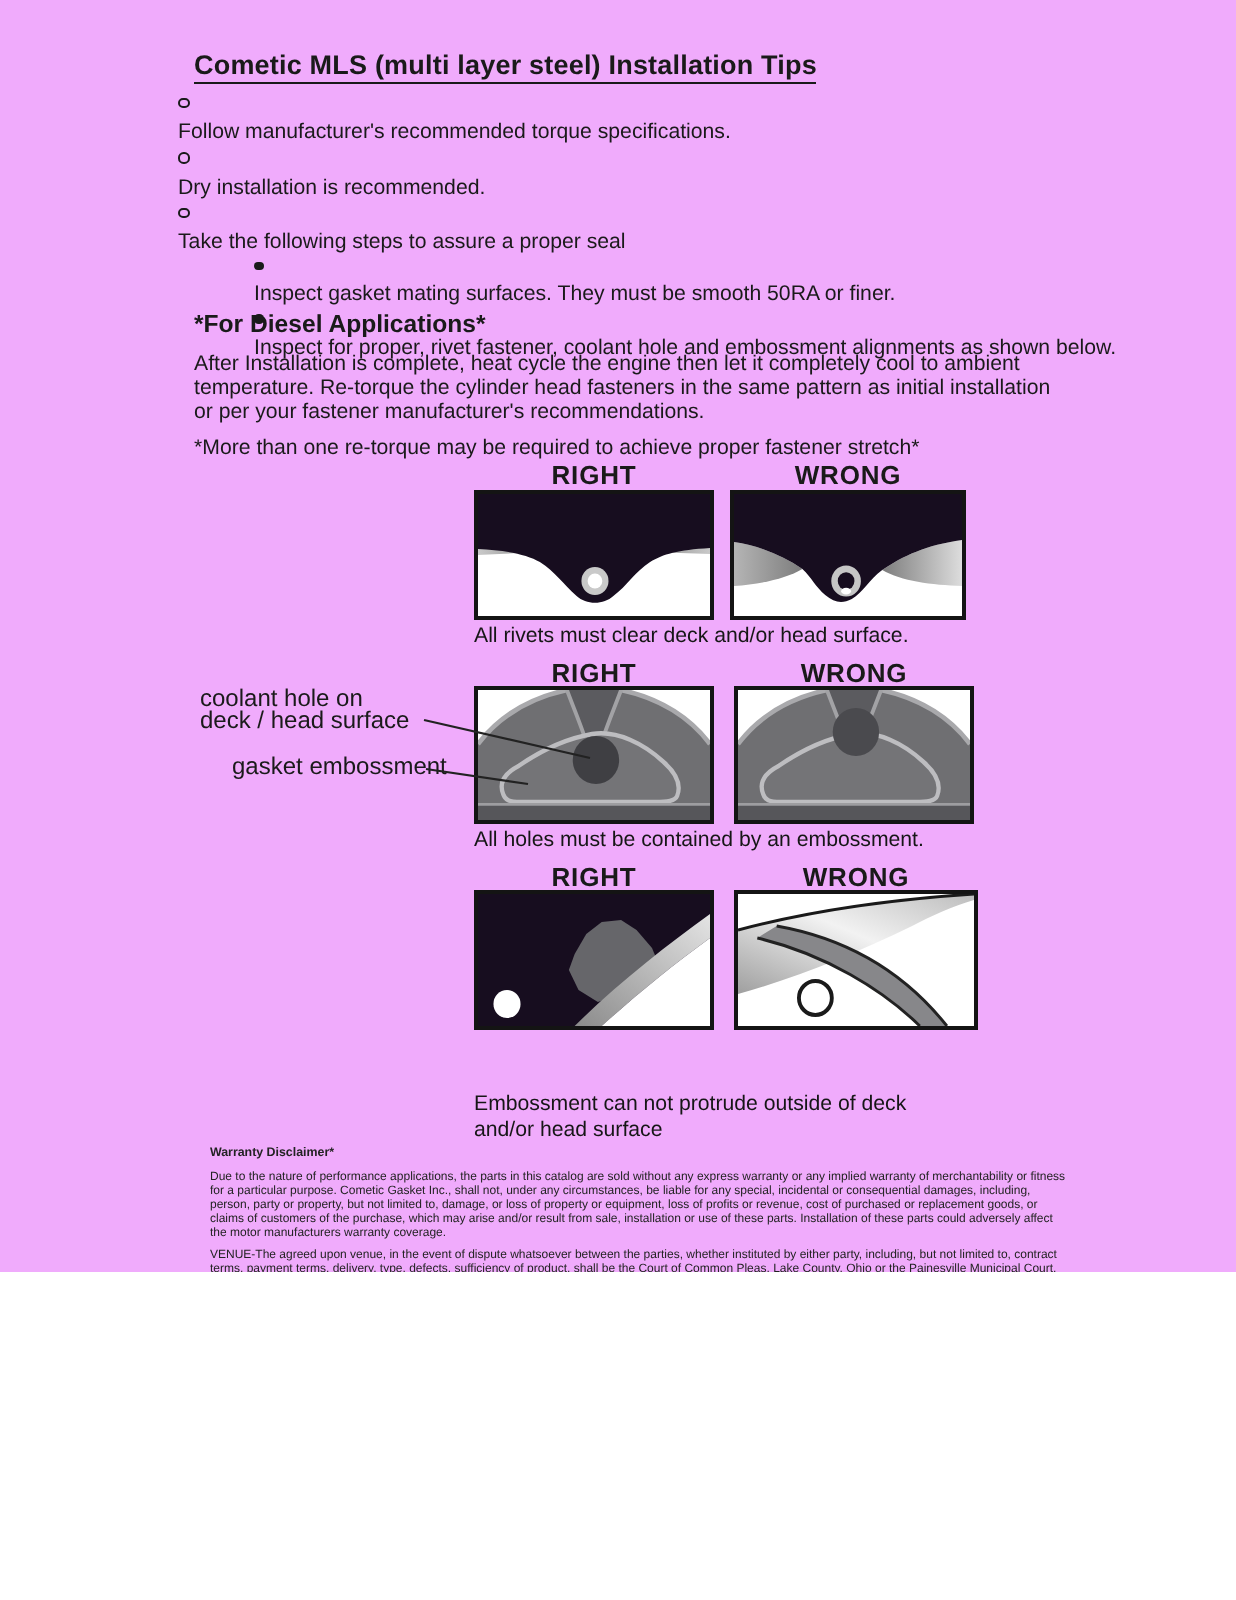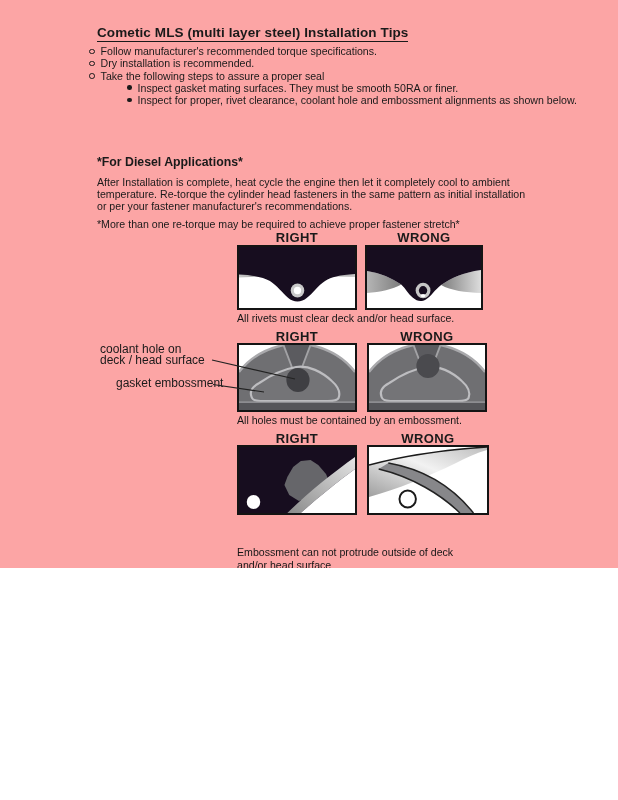--- a/index.html
+++ b/index.html
@@ -1,26 +1,26 @@
 <!DOCTYPE html>
 <html><head>
 <meta charset="utf-8">
 <style>
   html,body{margin:0;padding:0;background:#ffffff;}
   .page{
-    position:relative;width:618px;height:568px;background:#fca5a5;overflow:hidden;
+    position:relative;width:618px;height:636px;background:#f0abfc;overflow:hidden;
     font-family:"Liberation Sans",sans-serif;color:#1a1a1a;
   }
   
   .title{
     position:absolute;left:97px;top:25px;font-size:13.5px;font-weight:bold;
     border-bottom:1.5px solid #1a1a1a;padding-bottom:1px;letter-spacing:.1px;
   }
   .tips{position:absolute;left:89px;top:45px;font-size:10.6px;line-height:12.3px;}
-  .tip{display:flex;gap:6px;align-items:flex-start;}
+  .tip{display:flex;gap:6px;align-items:flex-start;flex-direction:column;}
   .tip .o{width:3.6px;height:3.6px;border:1.1px solid #1a1a1a;border-radius:50%;margin-top:3.6px;flex:none;}
   .tip.sub{margin-left:27px;padding-left:11px;}
   .tip.sub .b{width:4.6px;height:4.6px;background:#1a1a1a;border-radius:50%;margin-top:3.4px;flex:none;}
   
   .diesel{position:absolute;left:97px;top:117px;width:440px;margin-top:38px;}
   .diesel h2{margin:0 0 7px 0;font-size:12.3px;font-weight:bold;}
   .diesel p{margin:0 0 5px 0;font-size:10.6px;line-height:12.2px;white-space:pre-line;}
   
   .dlabel{position:absolute;font-size:13px;font-weight:bold;text-align:center;letter-spacing:.4px;}
   .dbox{position:absolute;border:2px solid #141414;background:#fff;box-sizing:border-box;}
@@ -53,21 +53,21 @@
     <div class="tip">
       <span class="o"></span>
       <span>Take the following steps to assure a proper seal</span>
     </div>
     <div class="tip sub">
       <span class="b"></span>
       <span>Inspect gasket mating surfaces.  They must be smooth 50RA or finer.</span>
     </div>
     <div class="tip sub">
       <span class="b"></span>
-      <span>Inspect for proper, rivet clearance, coolant hole and embossment alignments as shown below.</span>
+      <span>Inspect for proper, rivet fastener, coolant hole and embossment alignments as shown below.</span>
     </div>
   </div>
 
   <div class="diesel">
     <h2>*For Diesel Applications*</h2>
     <p>After Installation is complete, heat cycle the engine then let it completely cool to ambient
 temperature. Re-torque the cylinder head fasteners in the same pattern as initial installation
 or per your fastener manufacturer's recommendations.</p>
     <p>*More than one re-torque may be required to achieve proper fastener stretch*</p>
   </div>

